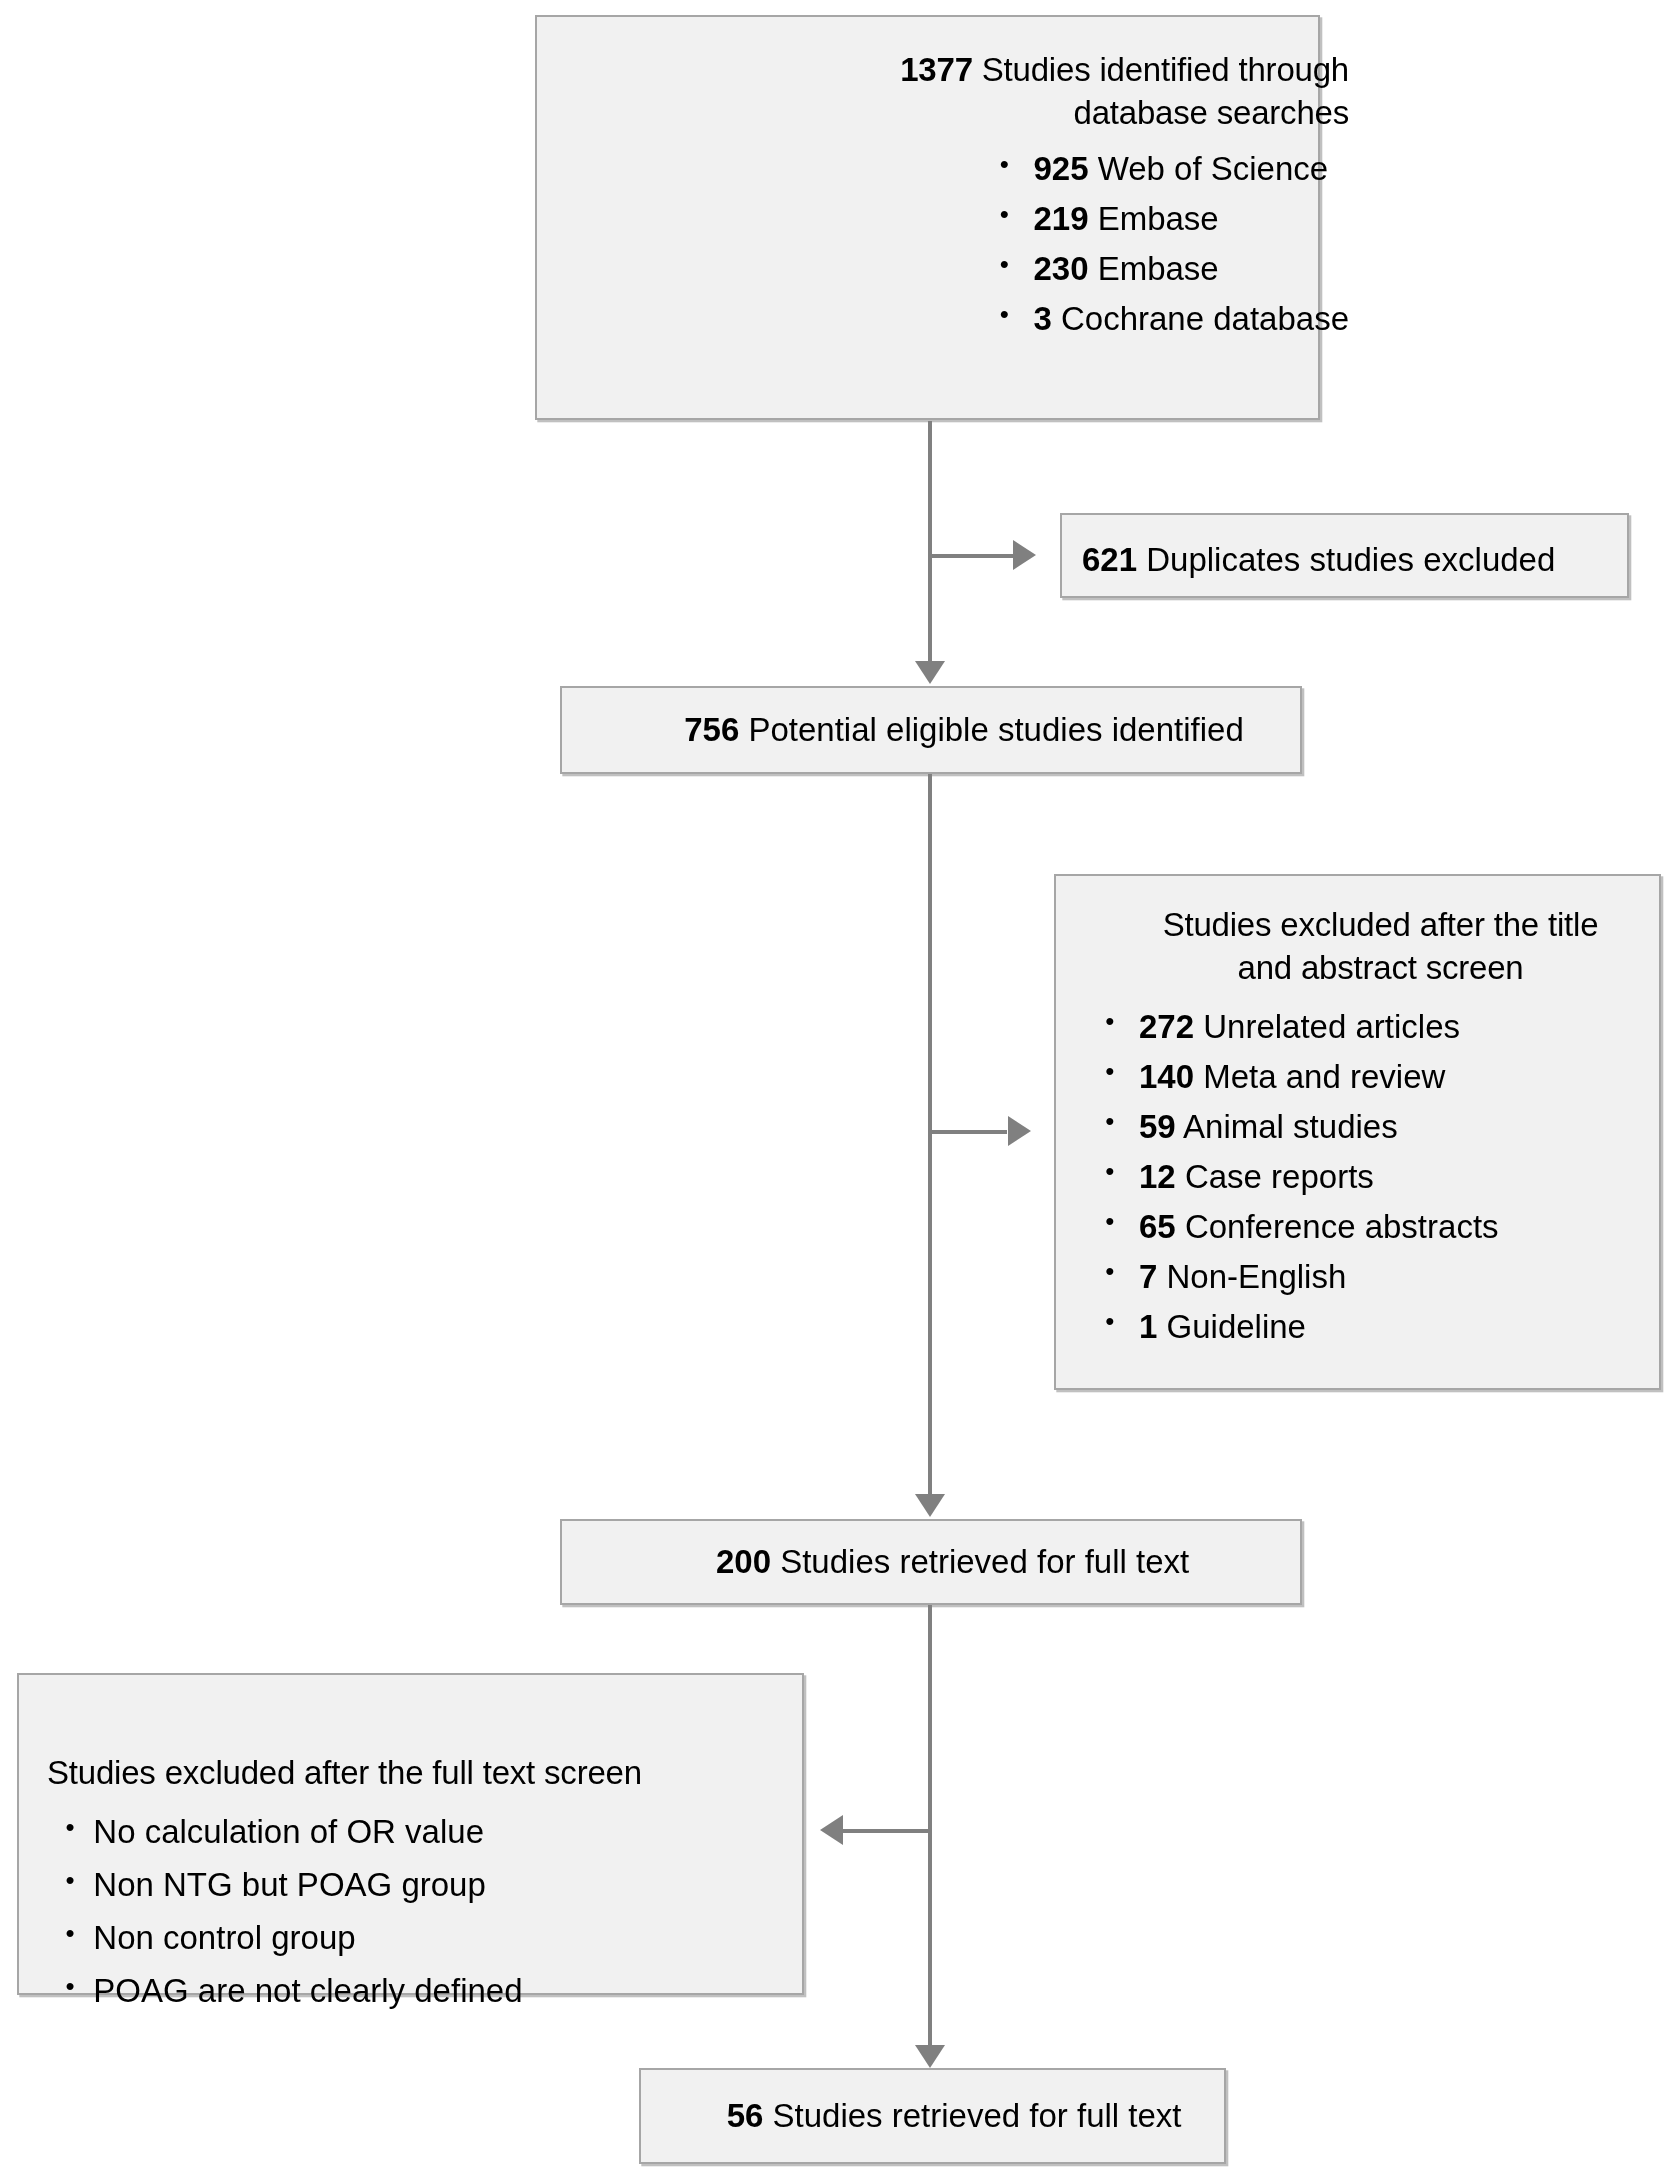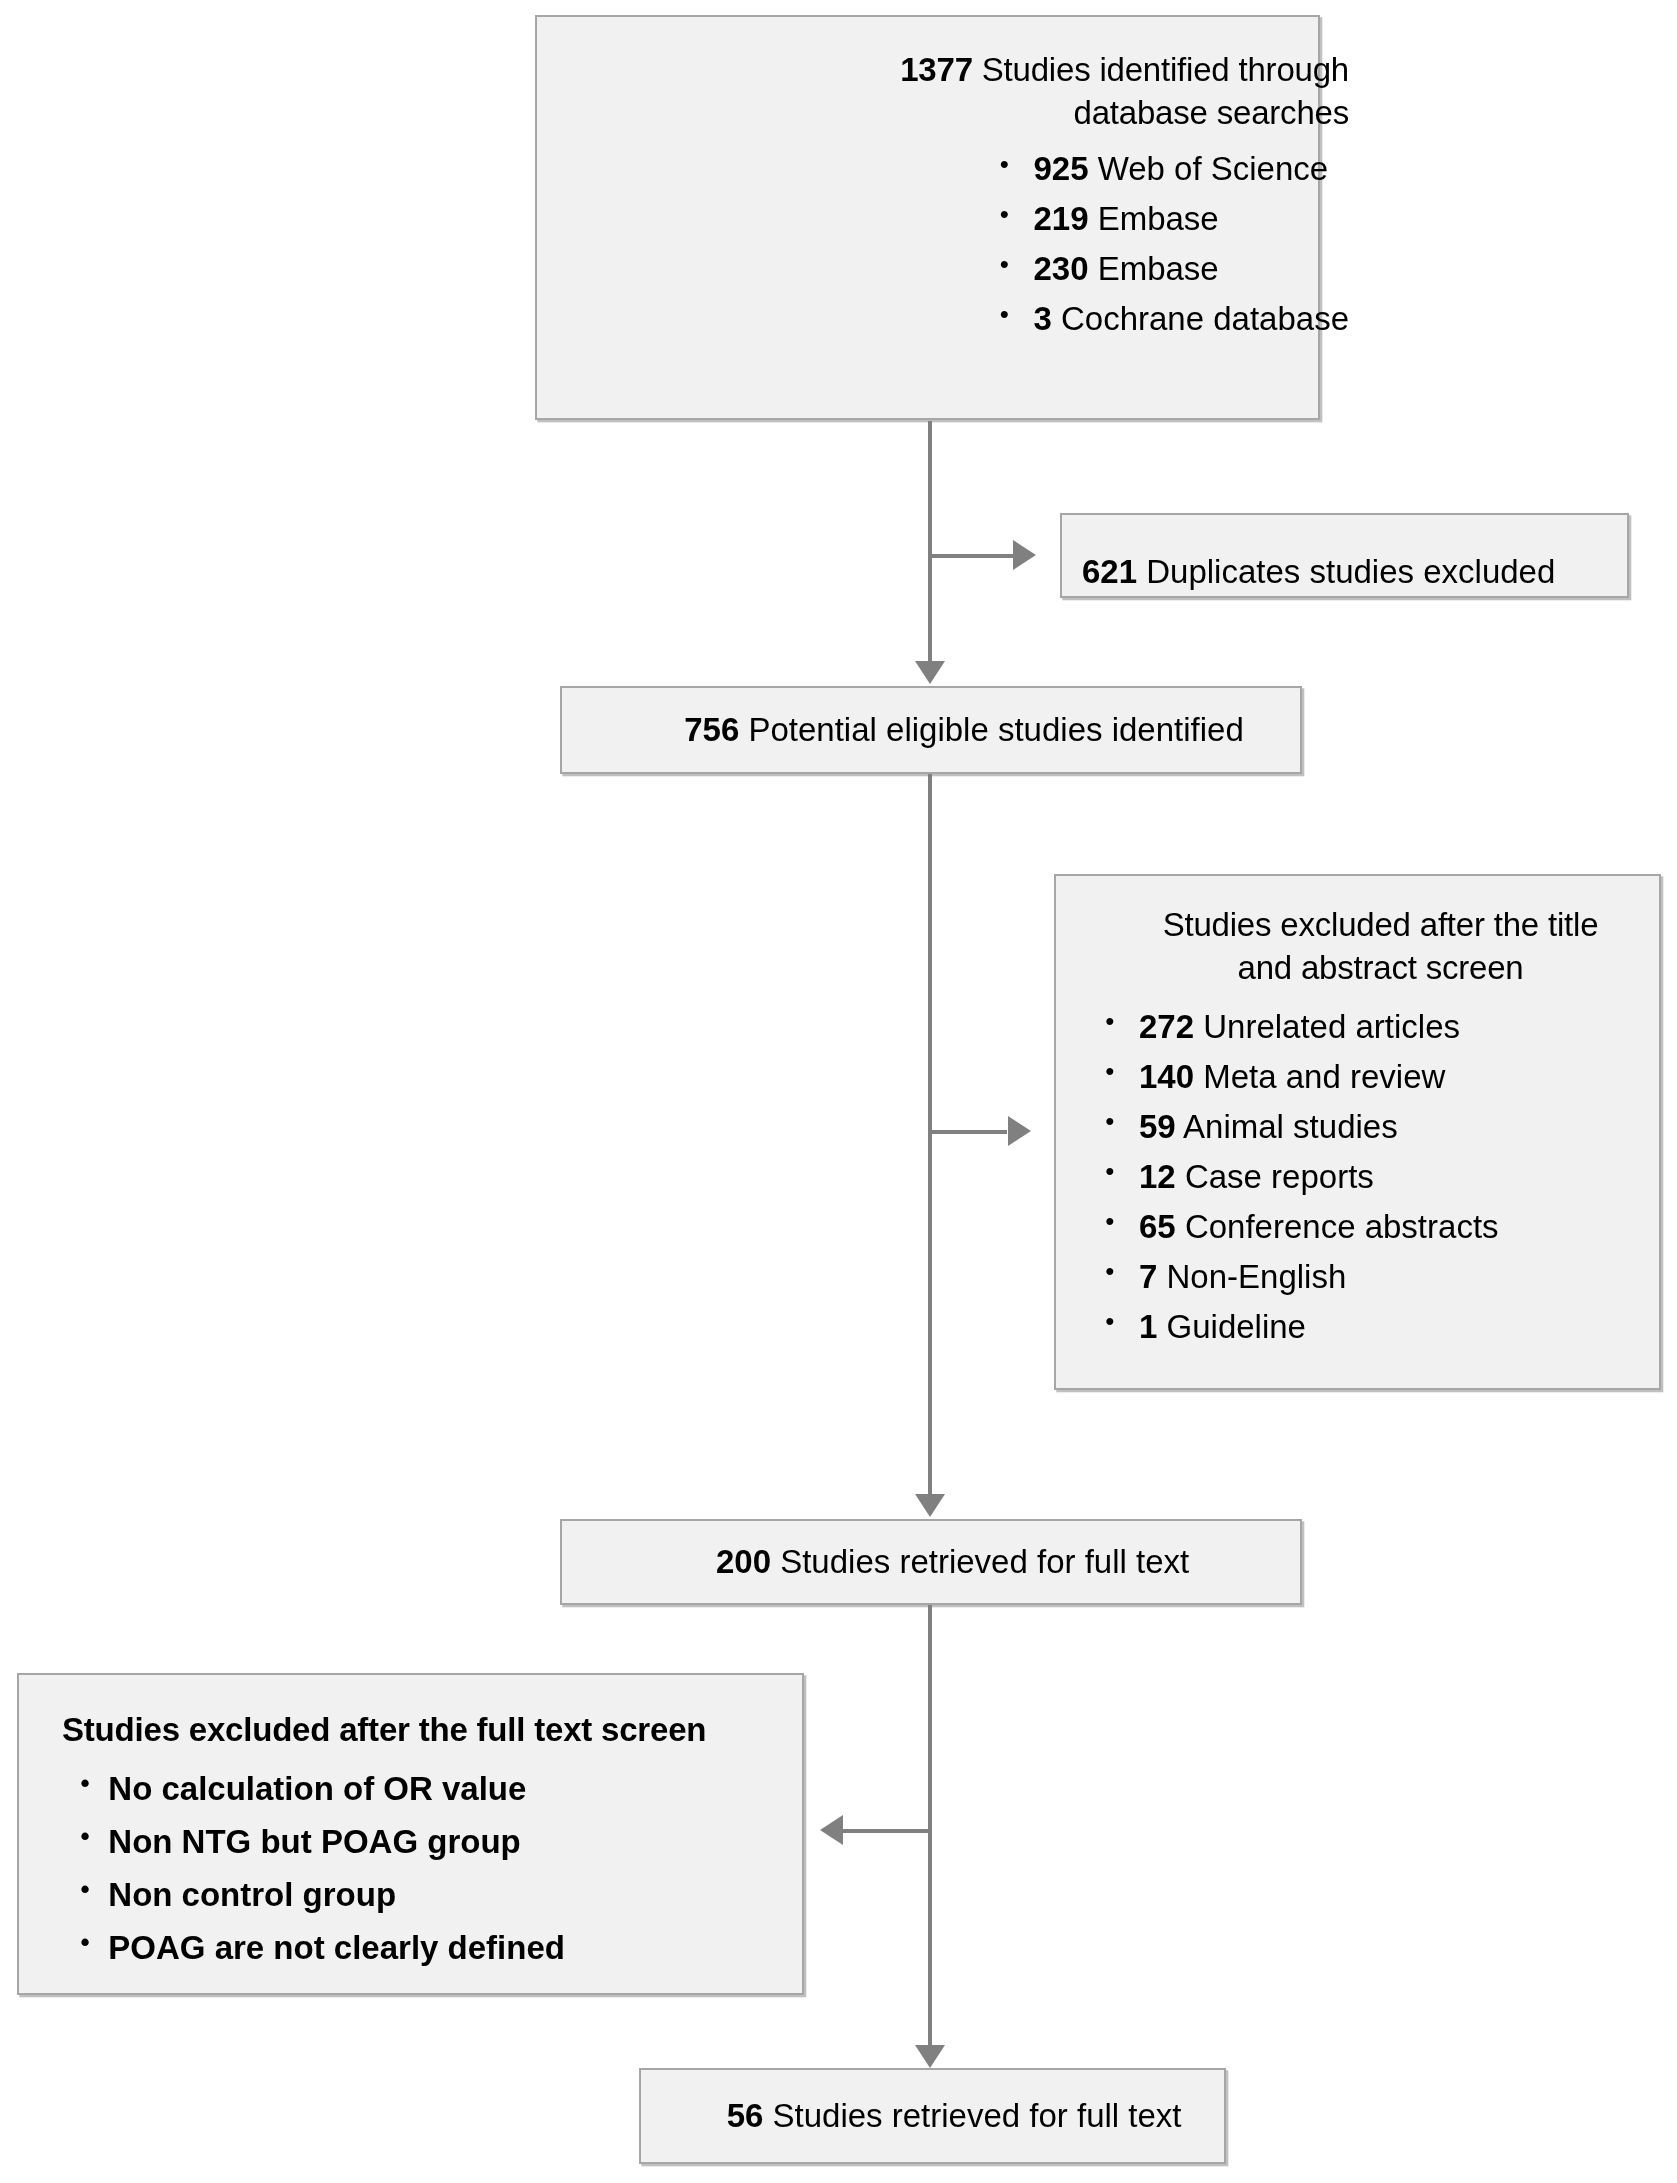--- a/index.html
+++ b/index.html
@@ -71,35 +71,35 @@
     font-size: 26px;
     line-height: 1.0;
   }
 
   
   #node-identified   { left: 535px;  top: 15.4px;   width: 785px; height: 405px; }
   #node-identified .inner { padding: 32px 31px 26px 31px; justify-content: flex-start; align-items: flex-end; }
   #node-identified ul.bullets { margin-top: 17px; padding-left: 91px; }
 
   #node-duplicates   { left: 1060px; top: 513px;  width: 569px;  height: 85px; }
-  #node-duplicates .inner { padding: 16px 20px; }
+  #node-duplicates .inner { padding: 4px 20px; }
   #node-duplicates .single-line { text-align: left; }
 
   #node-eligible     { left: 560px;  top: 686px;  width: 742px;  height: 88px; }
   #node-eligible .inner { padding: 0 33px; }
 
   #node-title-excl   { left: 1054px; top: 874px; width: 607px;  height: 516px; }
   #node-title-excl .inner { padding: 28px 23px 23px 23px; justify-content: flex-start; }
   #node-title-excl ul.bullets { margin-top: 20px; padding-left: 17px; }
 
   #node-fulltext-200 { left: 560px;  top: 1519px; width: 742px;  height: 86px; }
   #node-fulltext-200 .inner { padding: 0 21.6px; }
 
   #node-fulltext-excl{ left: 17px;   top: 1673px; width: 787px; height: 322px; }
-  #node-fulltext-excl .inner { padding: 34px 23px 23px 43px; justify-content: flex-start; font-weight: bold; }
+  #node-fulltext-excl .inner { padding: 34px 23px 23px 28px; justify-content: flex-end; }
   #node-fulltext-excl ul.bullets { margin-top: 20px; padding-left: 9.3px; }
   #node-fulltext-excl ul.bullets li { padding-left: 37px; margin-bottom: 20px; }
 
   #node-included     { left: 639px;  top: 2068px; width: 587px;  height: 96px; }
   #node-included .inner { padding: 0 21.6px; }
 
   
   .conn {
     position: absolute;
     background: #808080;

